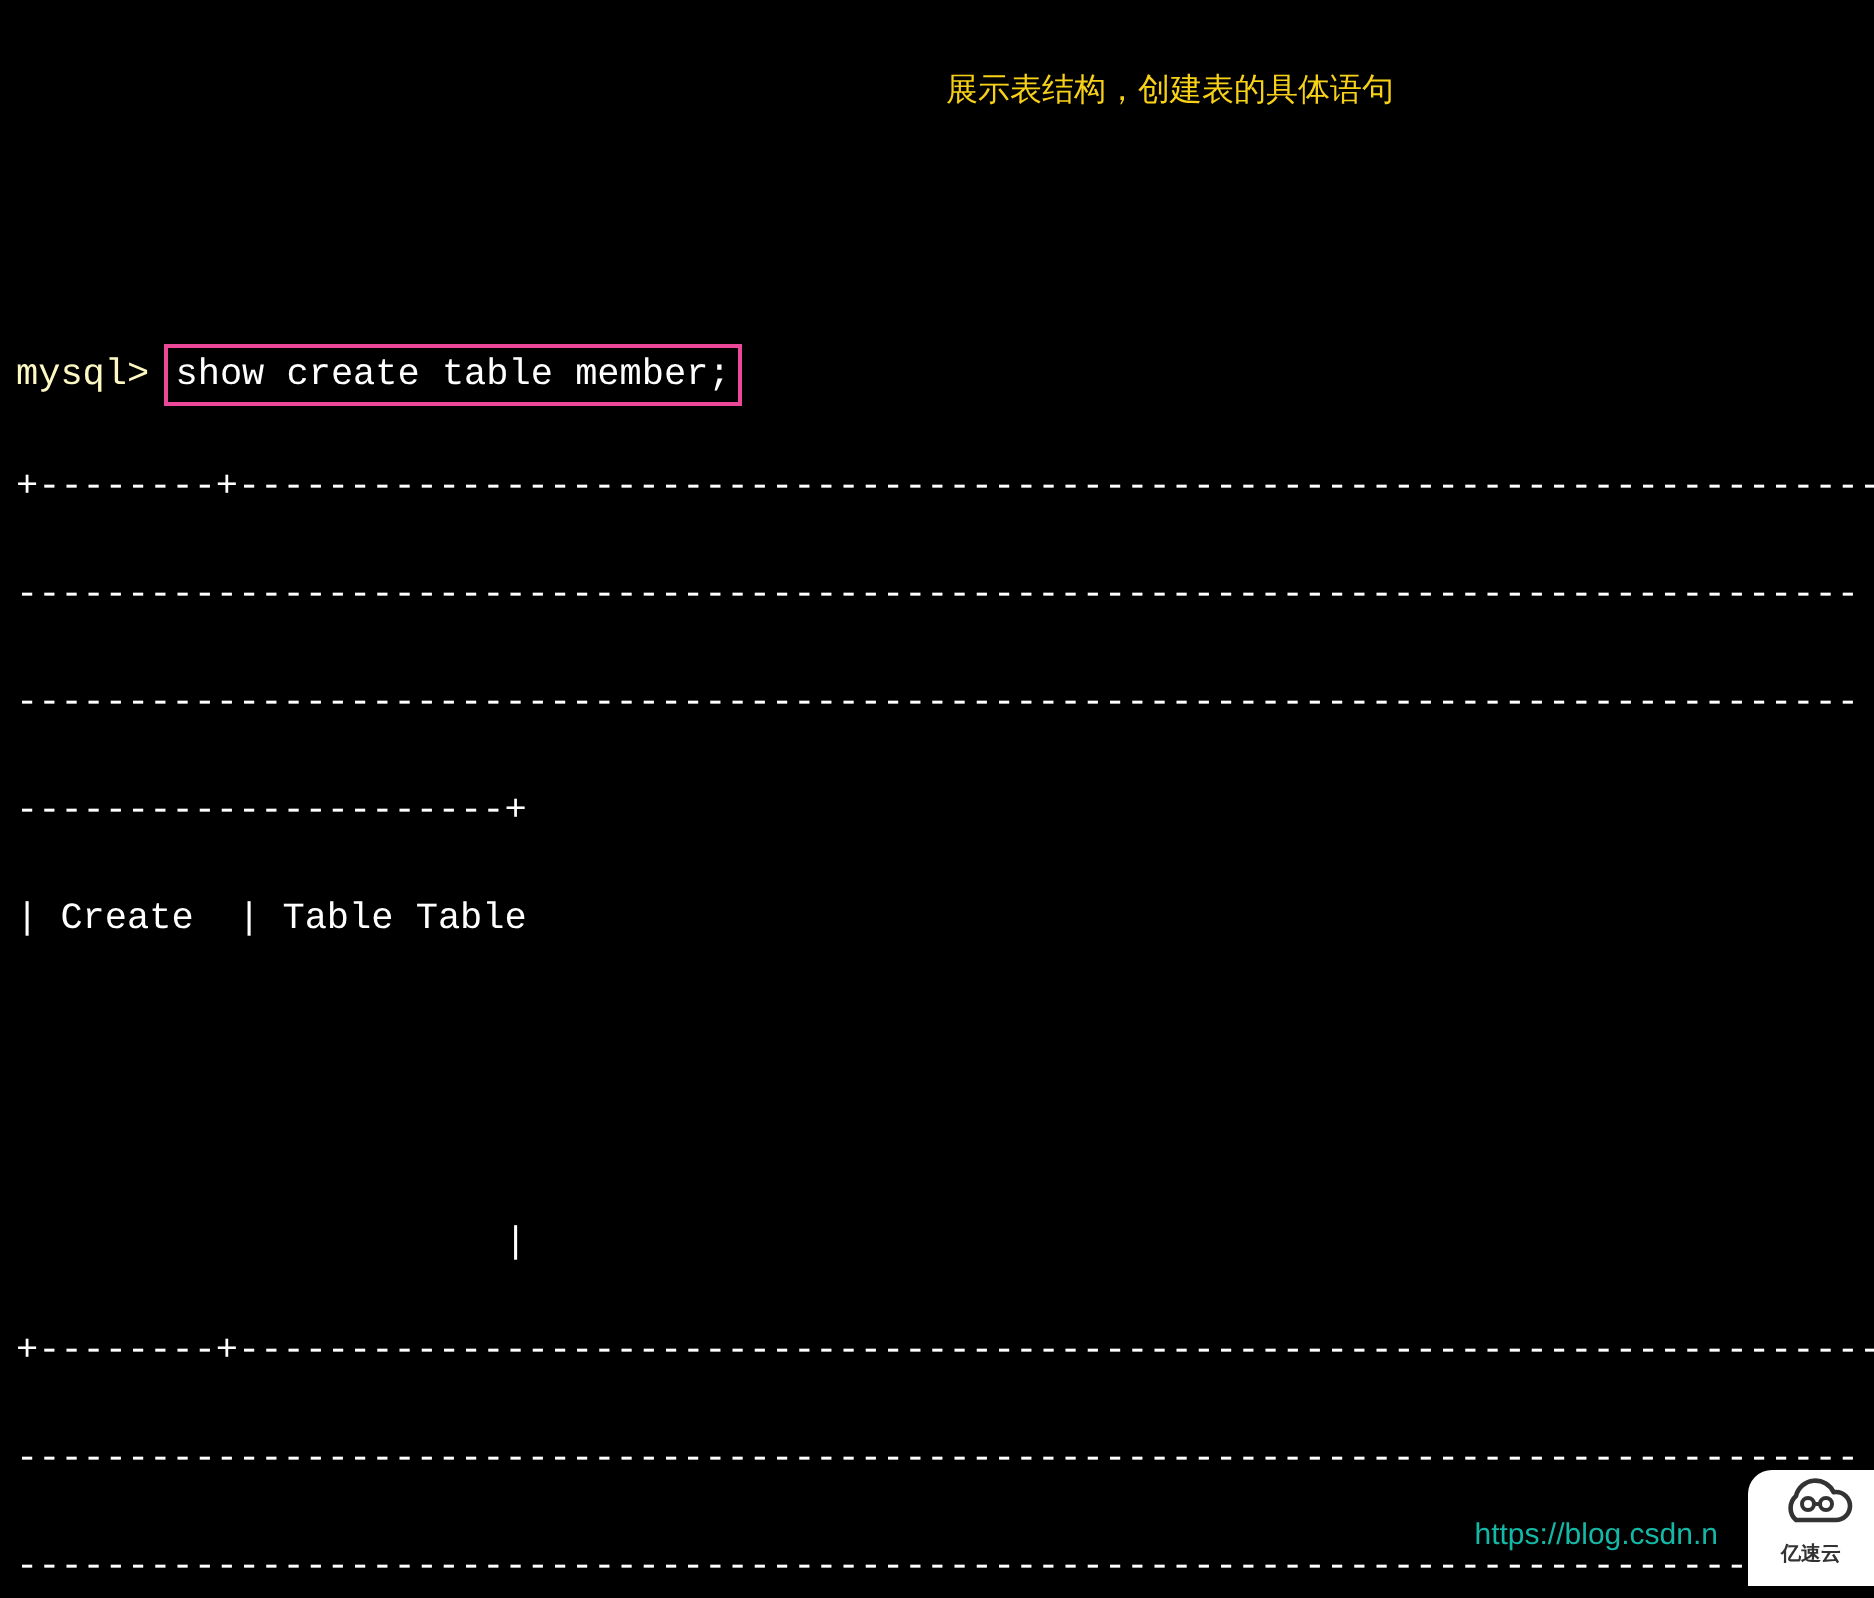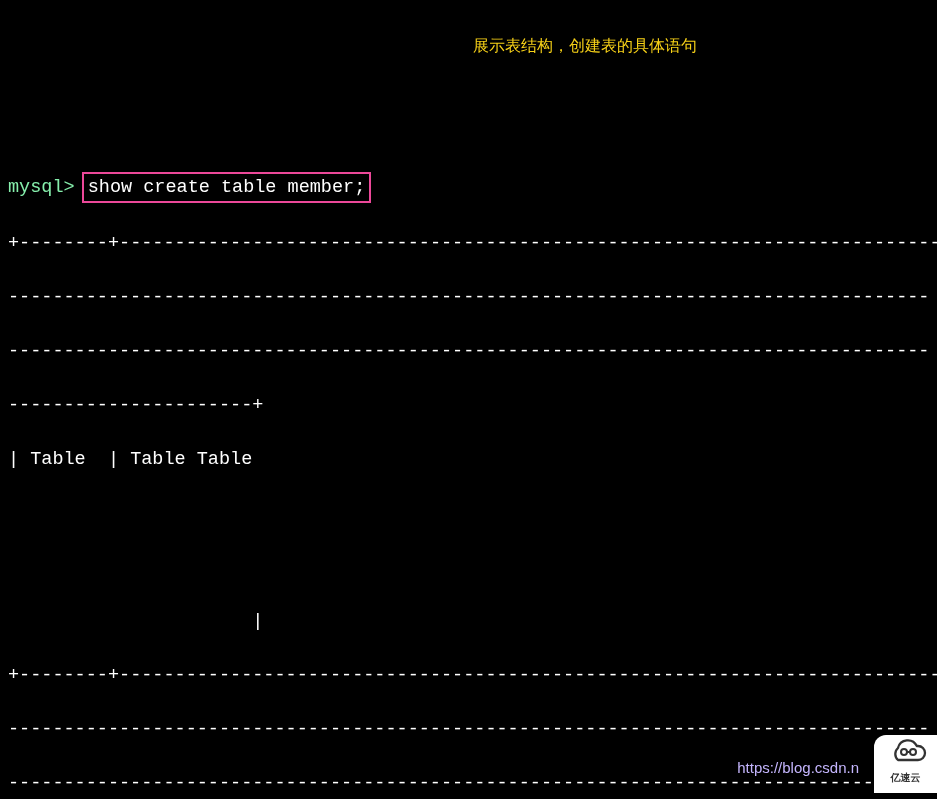--- a/index.html
+++ b/index.html
@@ -9,35 +9,35 @@
       font-family: "Courier New", Consolas, monospace;
       font-size: 18.5px;
       line-height: 27px;
       width: 937px;
       height: 799px;
       position: relative;
       overflow: hidden;
       padding: 10px 8px 0 8px;
       white-space: pre;
     }
-    .prompt { color: #86efac; margin-top: 43px; }
+    .prompt { color: #fef9c3; margin-top: 43px; }
     .cmd { color: #fff; }
     .box-red { border: 2px solid #ec4899; display: inline-block; padding: 0 4px; margin-left: -4px; }
     .annotation {
       position: absolute;
       color: #f7d117;
       font-family: "Microsoft YaHei", "SimSun", sans-serif;
       font-size: 16px;
       text-align: center;
     }
     .watermark {
       position: absolute;
       right: 78px;
       bottom: 18px;
-      color: #c4b5fd;
+      color: #14b8a6;
       font-family: Arial, sans-serif;
       font-size: 15px;
     }
     .logo {
       position: absolute;
       right: 0;
       bottom: 6px;
       width: 63px;
       height: 58px;
       background: #fff;
@@ -62,21 +62,21 @@
 
 
 
 <div class="annotation" style="top:32px; left:473px;"><span>展示表结构，创建表的具体语句</span></div>
 
 <span class="line"><span class="prompt">mysql&gt;</span> <span class="box-red"><span class="cmd">show create table member;</span></span></span>
 <span class="line"><span>+--------+</span><span>-----------------------------------------------------------------------------------</span></span>
 <span class="line"><span>-----------------------------------------------------------------------------------</span></span>
 <span class="line"><span>-----------------------------------------------------------------------------------</span></span>
 <span class="line"><span>----------------------+</span></span>
-<span class="line"><span>| Table  |</span><span> Table Table</span></span>
+<span class="line"><span>| Create  |</span><span> Table Table</span></span>
 <span class="line">&nbsp;</span>
 <span class="line">&nbsp;</span>
 <span class="line">                      |</span>
 <span class="line"><span>+--------+</span><span>-----------------------------------------------------------------------------------</span></span>
 <span class="line"><span>-----------------------------------------------------------------------------------</span></span>
 <span class="line"><span>-----------------------------------------------------------------------------------</span></span>
 
 
 
 

